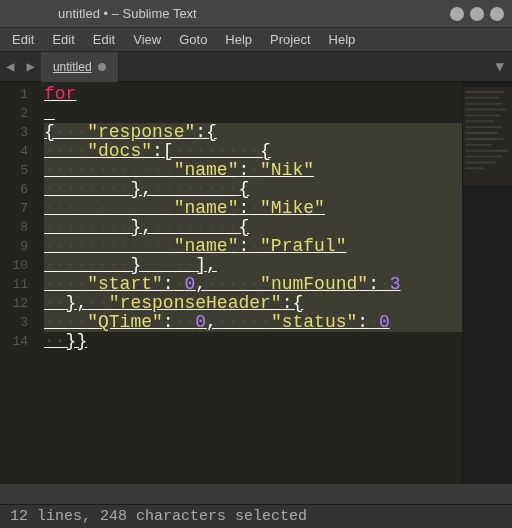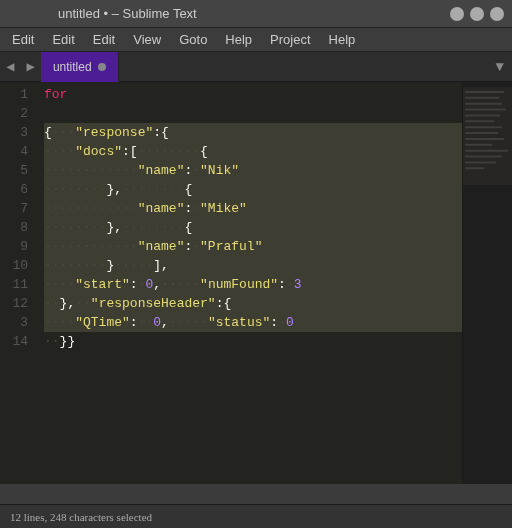--- a/index.html
+++ b/index.html
@@ -94,21 +94,22 @@
       font-size: 12px;
       padding: 0 12px;
       height: 30px;
       display: flex;
       align-items: center;
       gap: 6px;
       border-right: 1px solid #222;
       cursor: pointer;
     }
     .tab.active {
-      background: #4c1d95;
+      background: #404040;
+      text-decoration: underline;
     }
     .tab-dot {
       width: 8px;
       height: 8px;
       border-radius: 50%;
       background: #888;
     }
     .tab-spacer {
       flex: 1;
     }
@@ -143,22 +144,23 @@
     }
     .gutter-line {
       height: 19px;
       display: block;
     }
     .code-area {
       flex: 1;
       padding: 3px 0 11px 8px;
       overflow: auto;
       color: #f8f8f2;
-      font-size: 13px;
+      font-size: 18px;
       line-height: 19px;
+      text-decoration: underline;
     }
     .code-line {
       height: 19px;
       white-space: pre;
       display: flex;
       align-items: center;
     }
     
     .minimap {
       width: 50px;
@@ -177,22 +179,22 @@
     
     .status-bar {
       background: #333;
       height: 24px;
       display: flex;
       align-items: center;
       justify-content: space-between;
       padding: 0 10px;
       border-top: 1px solid #1a1a1a;
       color: #aaa;
-      font-family: Liberation Serif, serif;
-      font-size: 11px;
+      font-family: Liberation Mono, monospace;
+      font-size: 15px;
       margin-top: 20px;
     }
     .status-left { }
     .status-right {
       display: flex;
       gap: 20px;
     }
 
     
     .sel {

